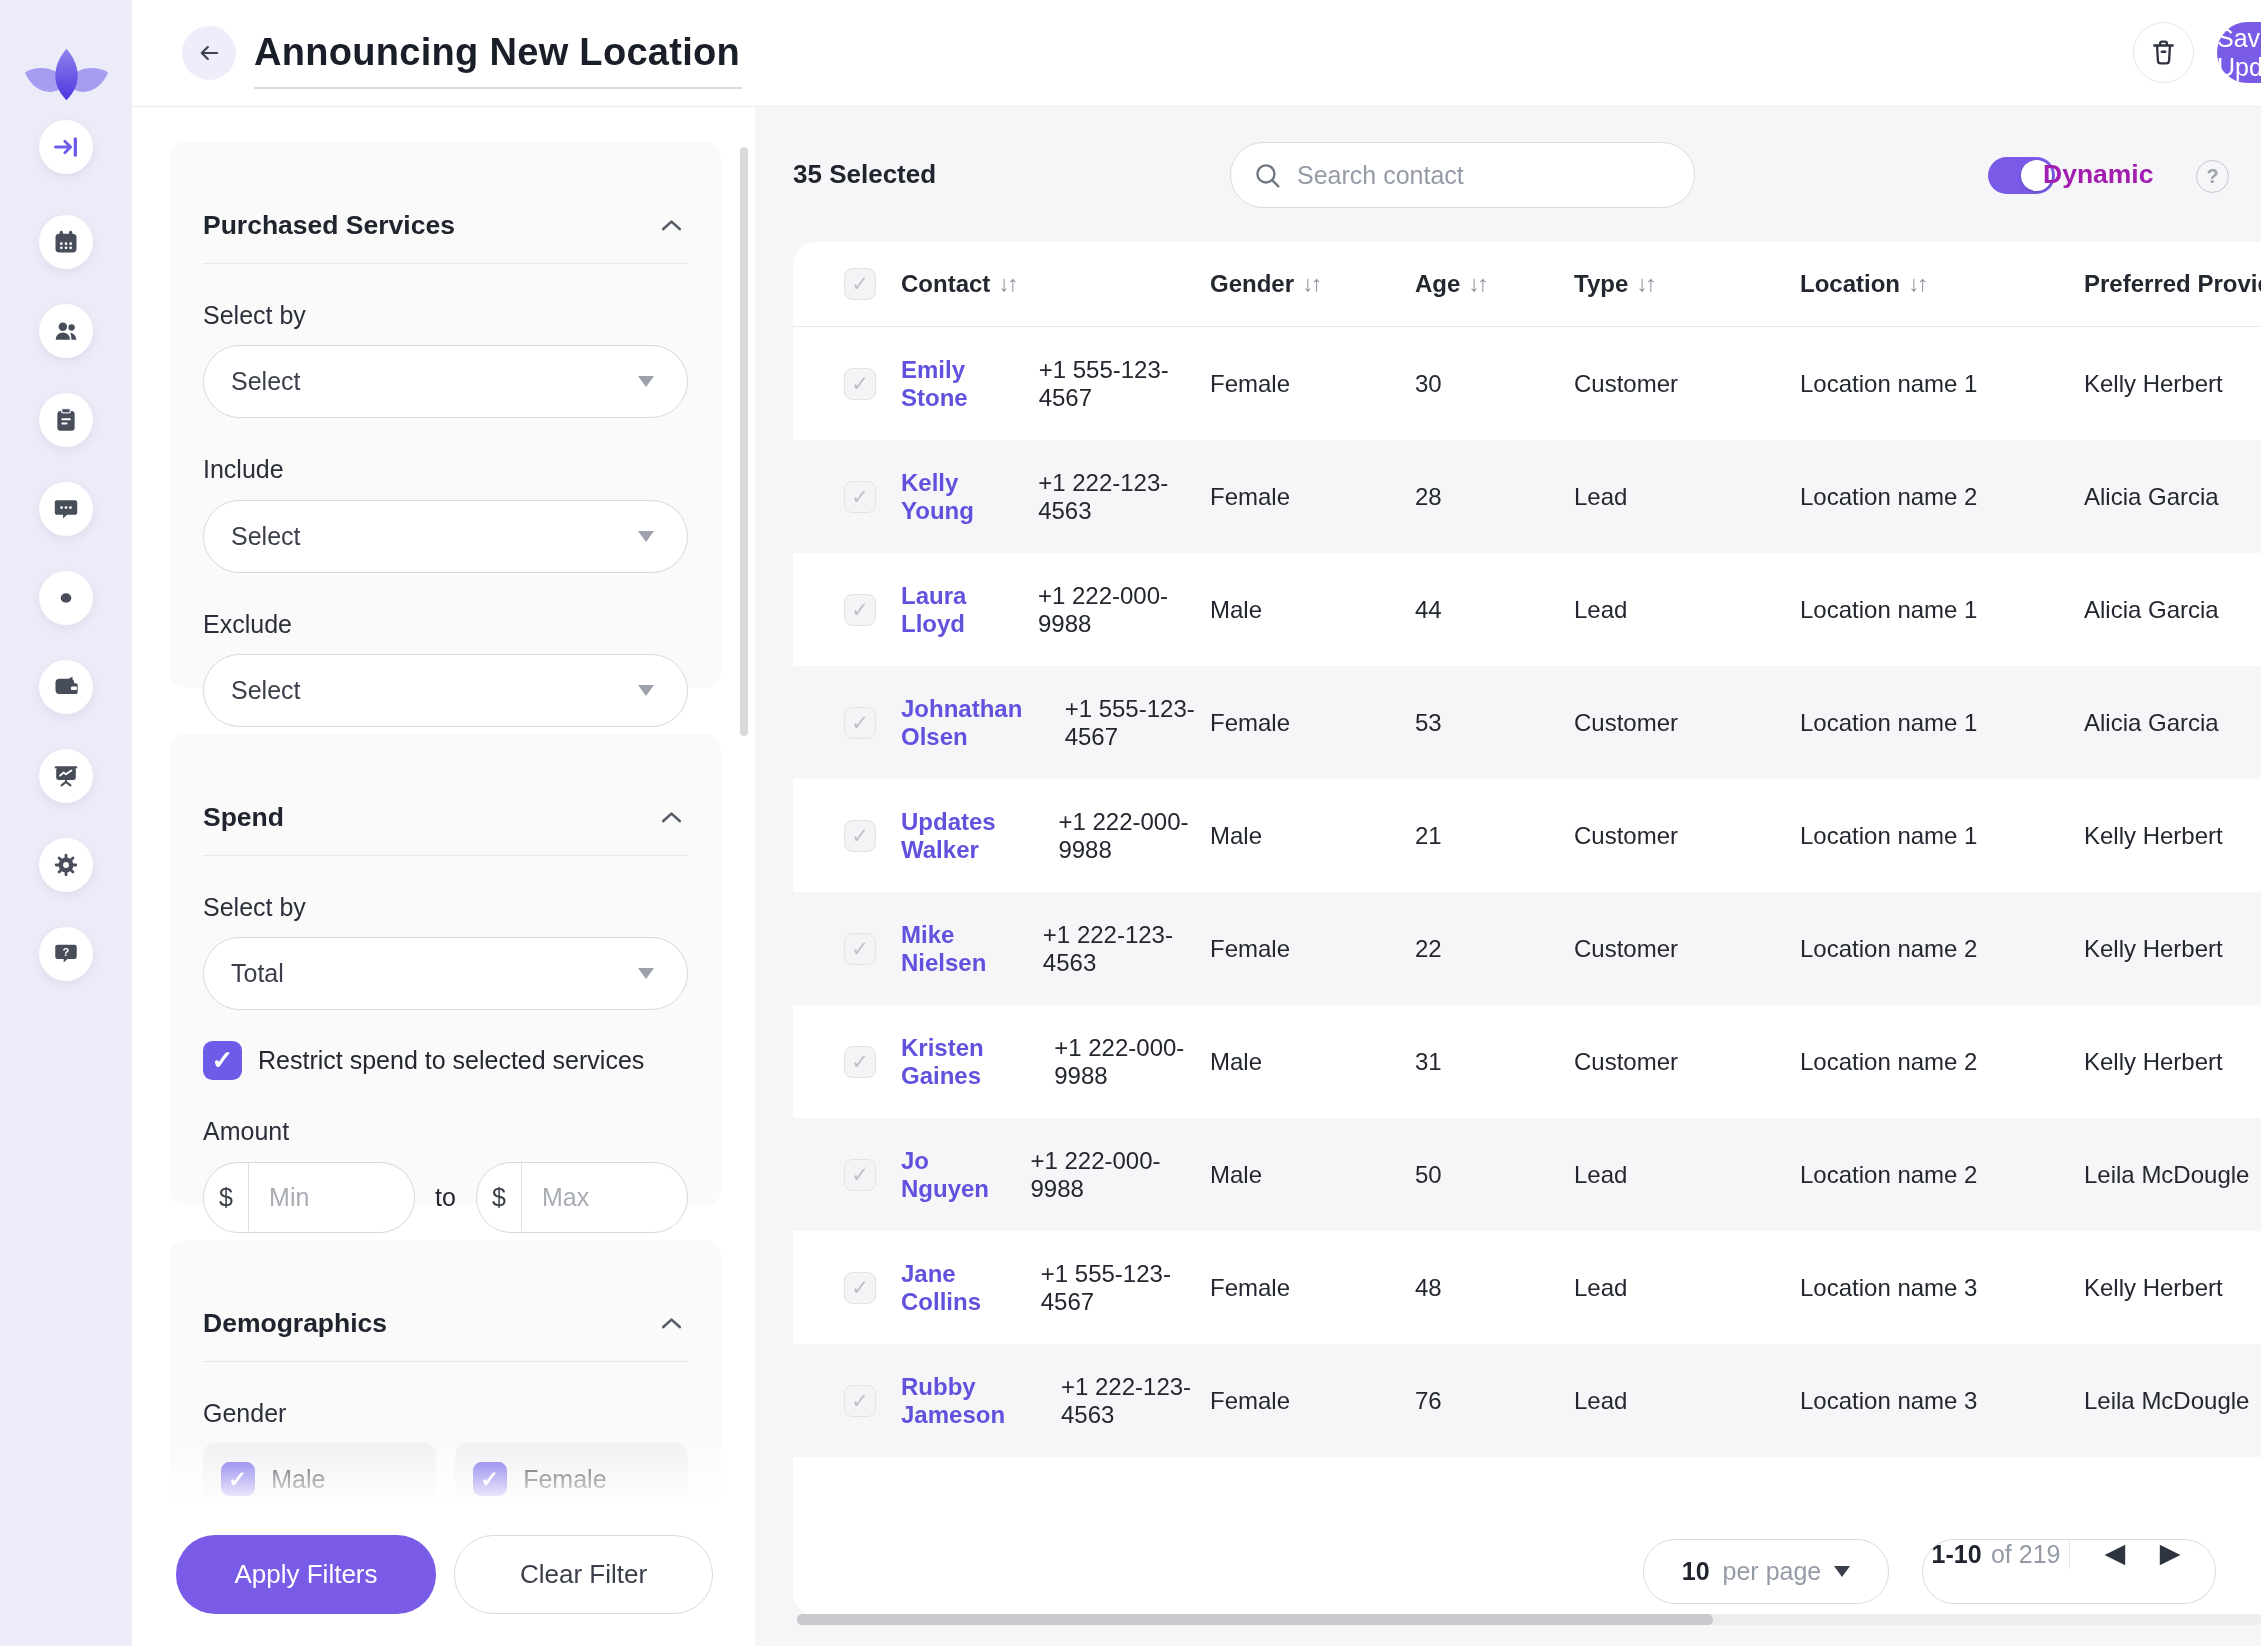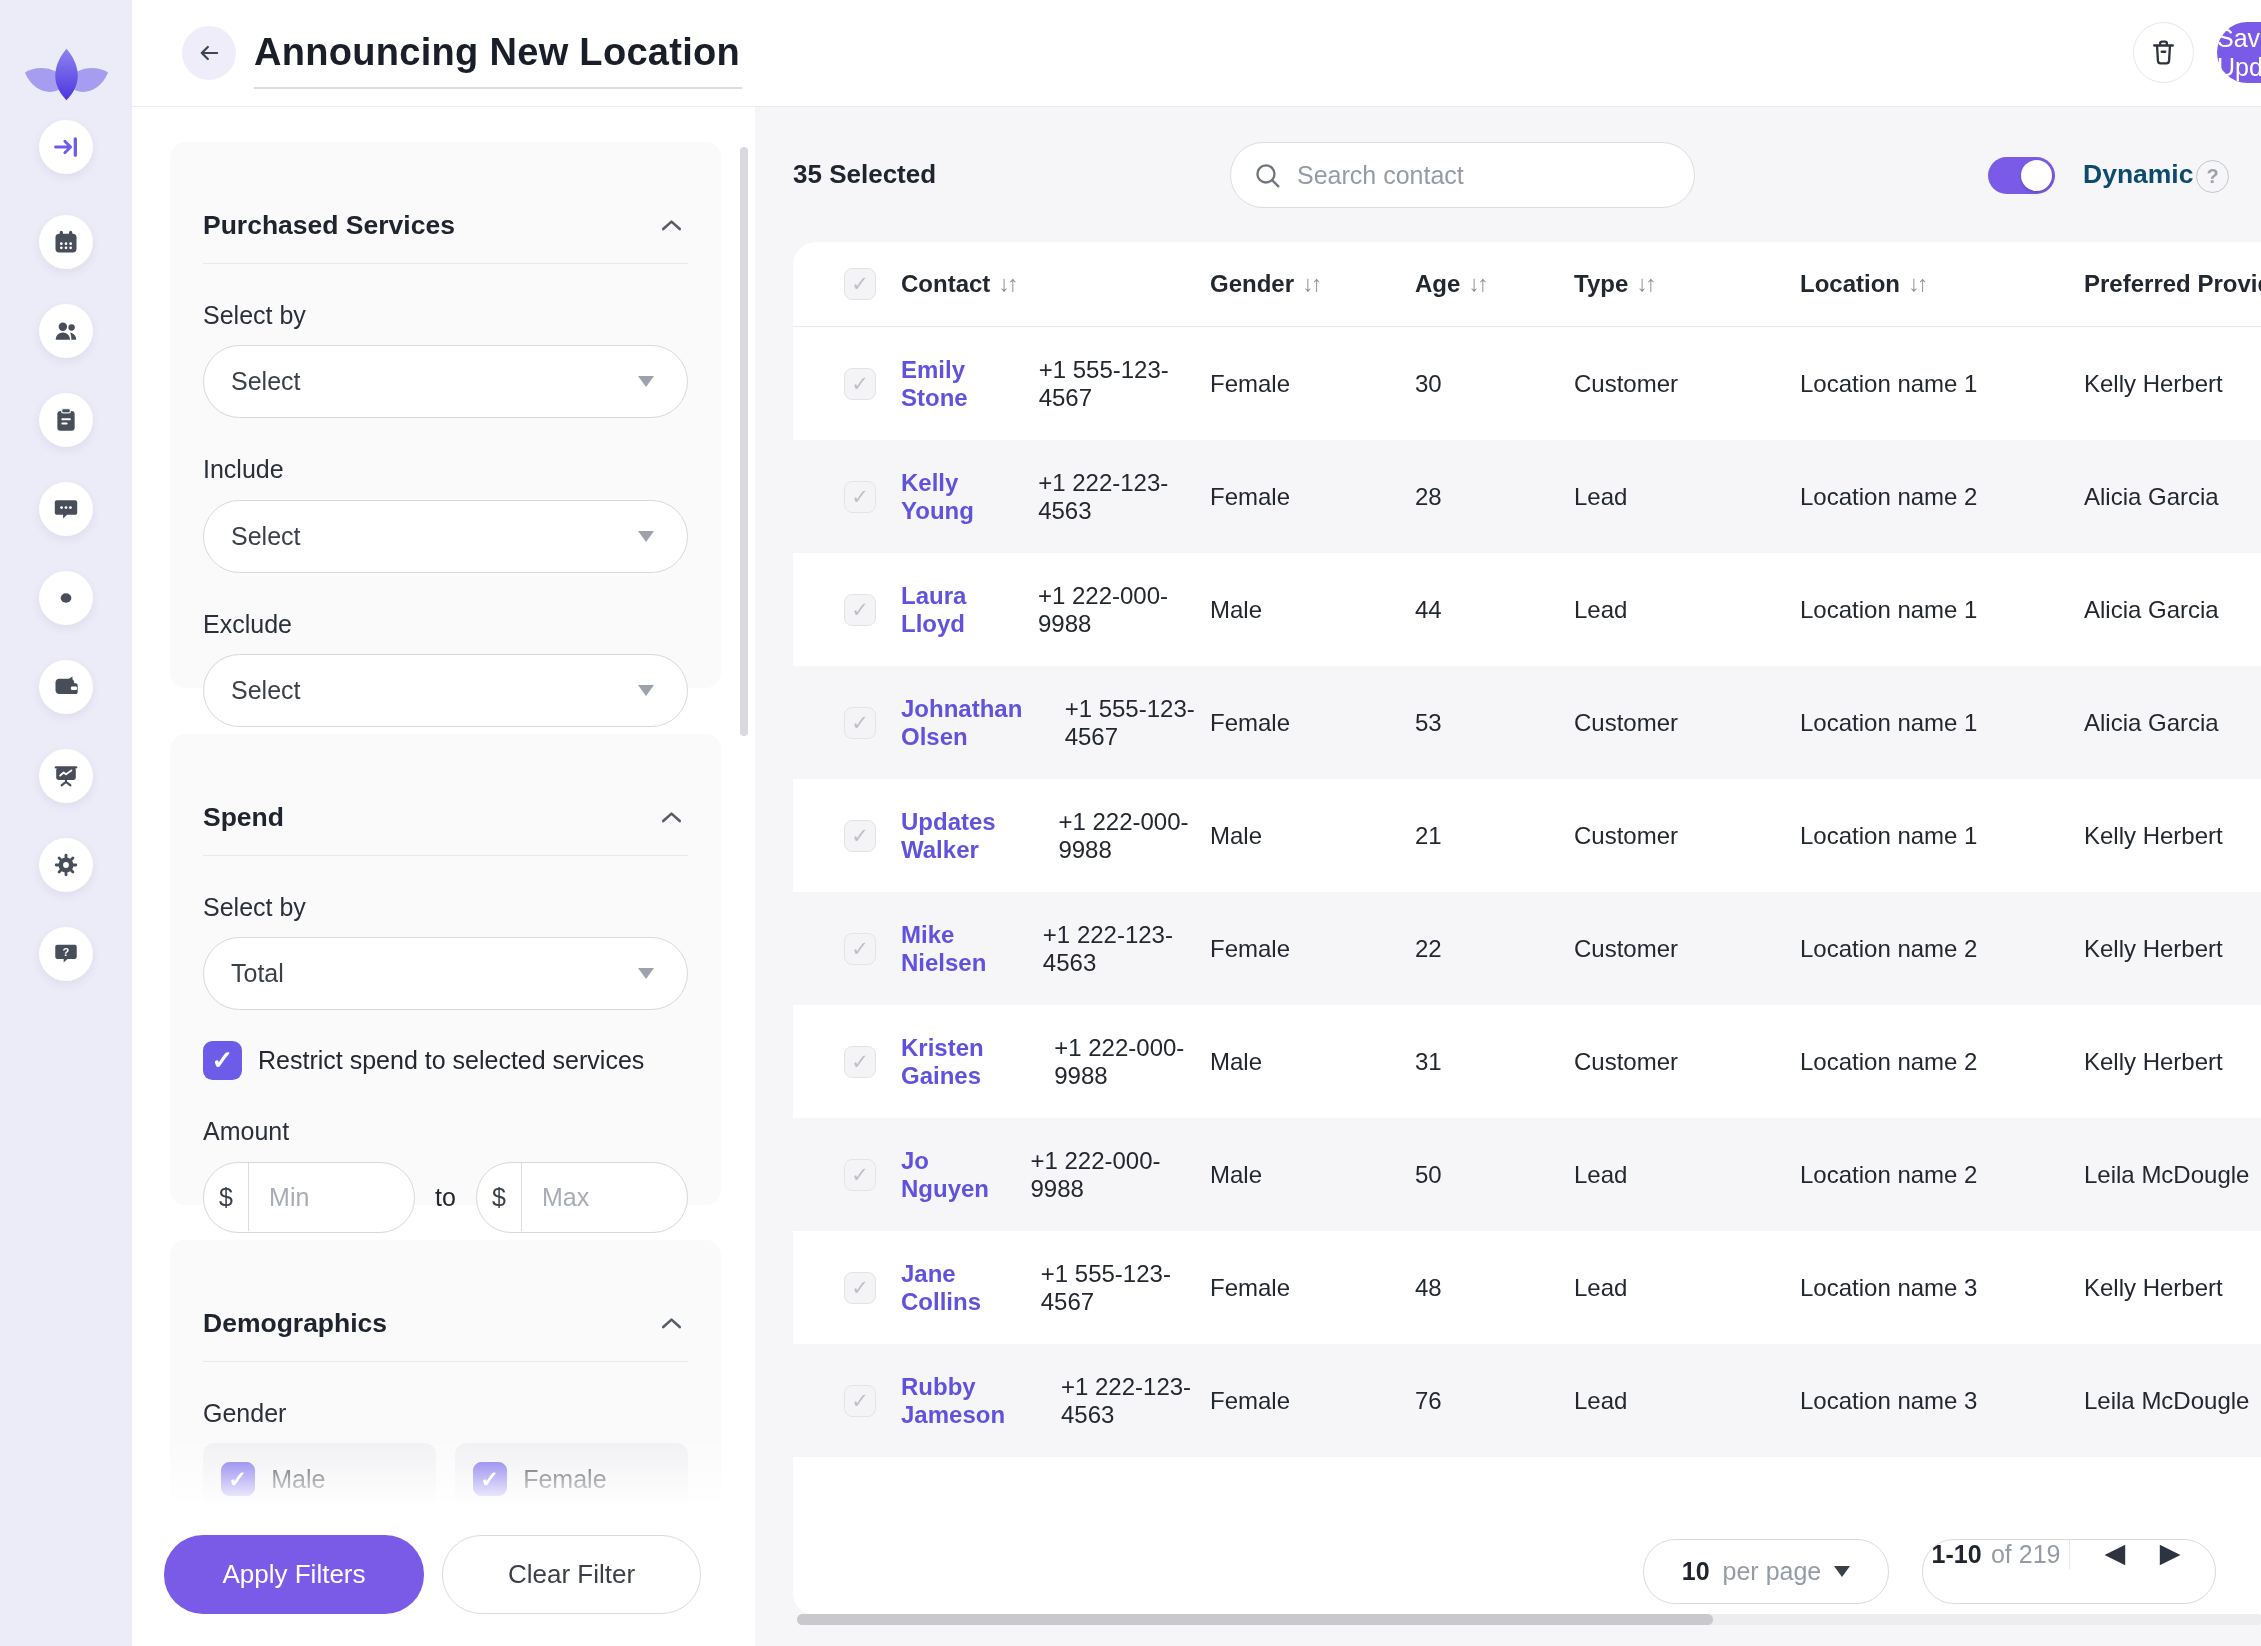--- a/index.html
+++ b/index.html
@@ -56,40 +56,40 @@
   .tolabel { font-size:25px; color:#23272F; }
   .chipgrid { display:grid; grid-template-columns:1fr 1fr; gap:19px; margin-top:15.3px; }
   .chip { height:72px; background:#F0F0F3; border-radius:11.8px; display:flex; align-items:center; gap:16.5px; padding:0 17.7px; cursor:pointer; }
   .chip .box { width:34px; height:34px; border-radius:8.2px; background:#FFF; border:1.2px solid #D7D7DC; }
   .chip.checked .box { background:#6C5CE7; border-color:#6C5CE7; color:#FFF; font-size:22.4px; font-weight:700;
     display:flex; align-items:center; justify-content:center; }
   .chip.checked .box::after { content:"✓"; }
   .chip .clabel { font-size:25px; color:#23272F; }
   .fade { position:absolute; left:132px; top:1437px; width:618px; height:82px; z-index:11;
     background:linear-gradient(to bottom, rgba(255,255,255,0), #FFFFFF 85%); }
-  .ffooter { position:absolute; left:120px; top:1510px; width:623px; height:136px; background:#FFFFFF; z-index:12; }
+  .ffooter { position:absolute; left:132px; top:1510px; width:623px; height:136px; background:#FFFFFF; z-index:12; }
   .applybtn { position:absolute; left:44px; top:25px; width:260px; height:79px; border-radius:39px; background:#7A5BE8;
     color:#FFF; font-size:26px; display:flex; align-items:center; justify-content:center; cursor:pointer; }
   .clearbtn { position:absolute; left:322px; top:25px; width:259px; height:79px; border-radius:39px; background:#FFF;
     border:1.2px solid #DBDBDF; color:#3A3F49; font-size:26px; display:flex; align-items:center; justify-content:center; cursor:pointer; }
   .vscroll { position:absolute; left:740px; top:147px; width:8.2px; height:589px; border-radius:4.1px; background:#D9D9DE; z-index:13; }
 
   
   .main { position:absolute; left:756px; top:107px; width:1506px; height:1540px; background:#F6F6F8; }
   .toolbar { position:absolute; left:37px; top:35px; width:1469px; height:68px; }
   .selcount { position:absolute; left:0; top:16.5px; font-size:26px; font-weight:600; color:#20242E; }
   .searchbox { position:absolute; left:437px; top:0; width:465px; height:66px; background:#FFF; border:1.2px solid #DDDDE1;
     border-radius:33px; display:flex; align-items:center; padding-left:21px; gap:14px; }
   .searchbox input { border:none; outline:none; background:transparent; font-size:25px; width:365px; color:#3A3F49;
     font-family:"Liberation Sans", sans-serif; }
   .searchbox input::placeholder { color:#959BA6; }
   .toggle { position:absolute; left:1195px; top:15.3px; width:67px; height:37px; border-radius:19px; background:#7A5BE8; cursor:pointer; }
   .toggle .knob { position:absolute; right:2.9px; top:2.9px; width:31px; height:31px; border-radius:50%; background:#FFF;
     box-shadow:0 1.2px 3.5px rgba(0,0,0,.2); }
-  .dynlabel { position:absolute; left:1290px; top:16.5px; font-size:26.5px; font-weight:600; color:#0c4a6e; }
+  .dynlabel { position:absolute; left:1250px; top:16.5px; font-size:26.5px; font-weight:600; color:#a21caf; }
   .helpdot { position:absolute; left:1403px; top:17.7px; width:33px; height:33px; border-radius:50%; border:1.8px solid #C2C5CC;
     color:#9CA1AB; font-size:20px; font-weight:700; display:flex; align-items:center; justify-content:center; cursor:pointer; }
 
   
   .card { position:absolute; left:37px; top:135px; width:1656px; height:1374px; background:#FFFFFF; border-radius:23.6px; }
   .trow { display:grid; grid-template-columns:70px 309px 205px 159px 226px 284px 365px; align-items:center; padding-left:38px; }
   .thead { height:85px; border-bottom:1.2px solid #E9E9EC; }
   .thead .hcell { font-size:24px; font-weight:600; color:#23272F; display:flex; align-items:center; gap:8.2px; }
   .sort { font-size:22.4px; color:#8B919C; letter-spacing:-2.4px; cursor:pointer; }
   .rowcheck { width:32px; height:32px; border-radius:8.2px; background:#F4F4F6; border:1.2px solid #E3E3E7; color:#BCC0C8;

